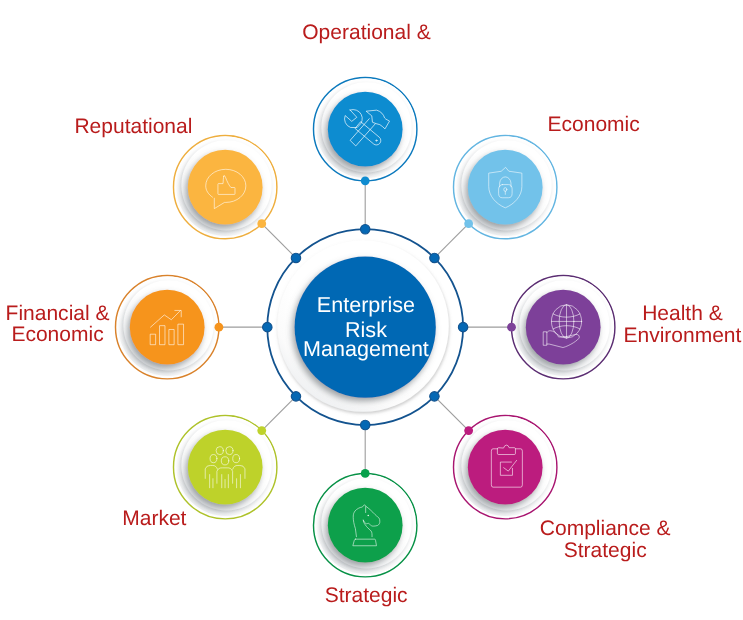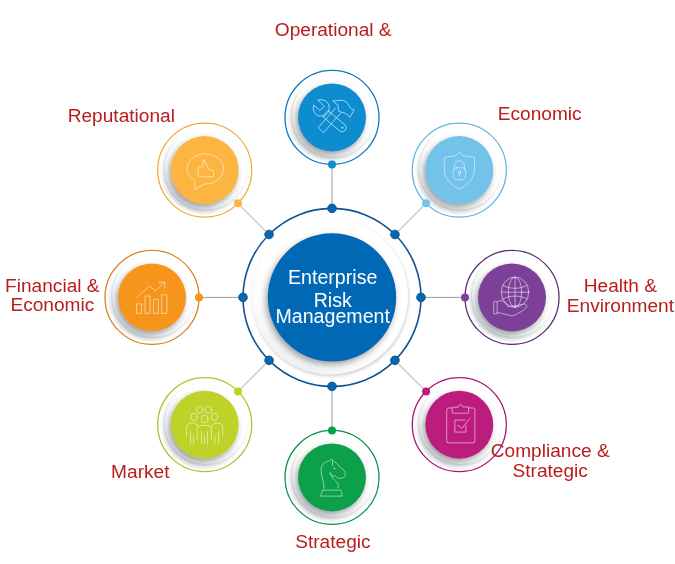--- a/index.html
+++ b/index.html
@@ -184,21 +184,21 @@
 <div class="node-label" style="left: 213.2px; top: 20.3px; width: 240px;">
       <div>Operational &amp;</div>
     </div>
     <div class="node-label" style="left: 419.7px; top: 103.7px; width: 240px;">
       <div>Economic</div>
     </div>
     <div class="node-label" style="left: 500.4px; top: 276px; width: 240px;">
       <div>Health &amp;</div>
       <div>Environment</div>
     </div>
-    <div class="node-label" style="left: 430.2px; top: 441px; width: 240px;">
+    <div class="node-label" style="left: 430.2px; top: 471px; width: 240px;">
       <div>Compliance &amp;</div>
       <div>Strategic</div>
     </div>
     <div class="node-label" style="left: 212.9px; top: 531.7px; width: 240px;">
       <div>Strategic</div>
     </div>
     <div class="node-label" style="left: 20.3px; top: 461.7px; width: 240px;">
       <div>Market</div>
     </div>
     <div class="node-label" style="left: -67.7px; top: 275.5px; width: 240px;">

